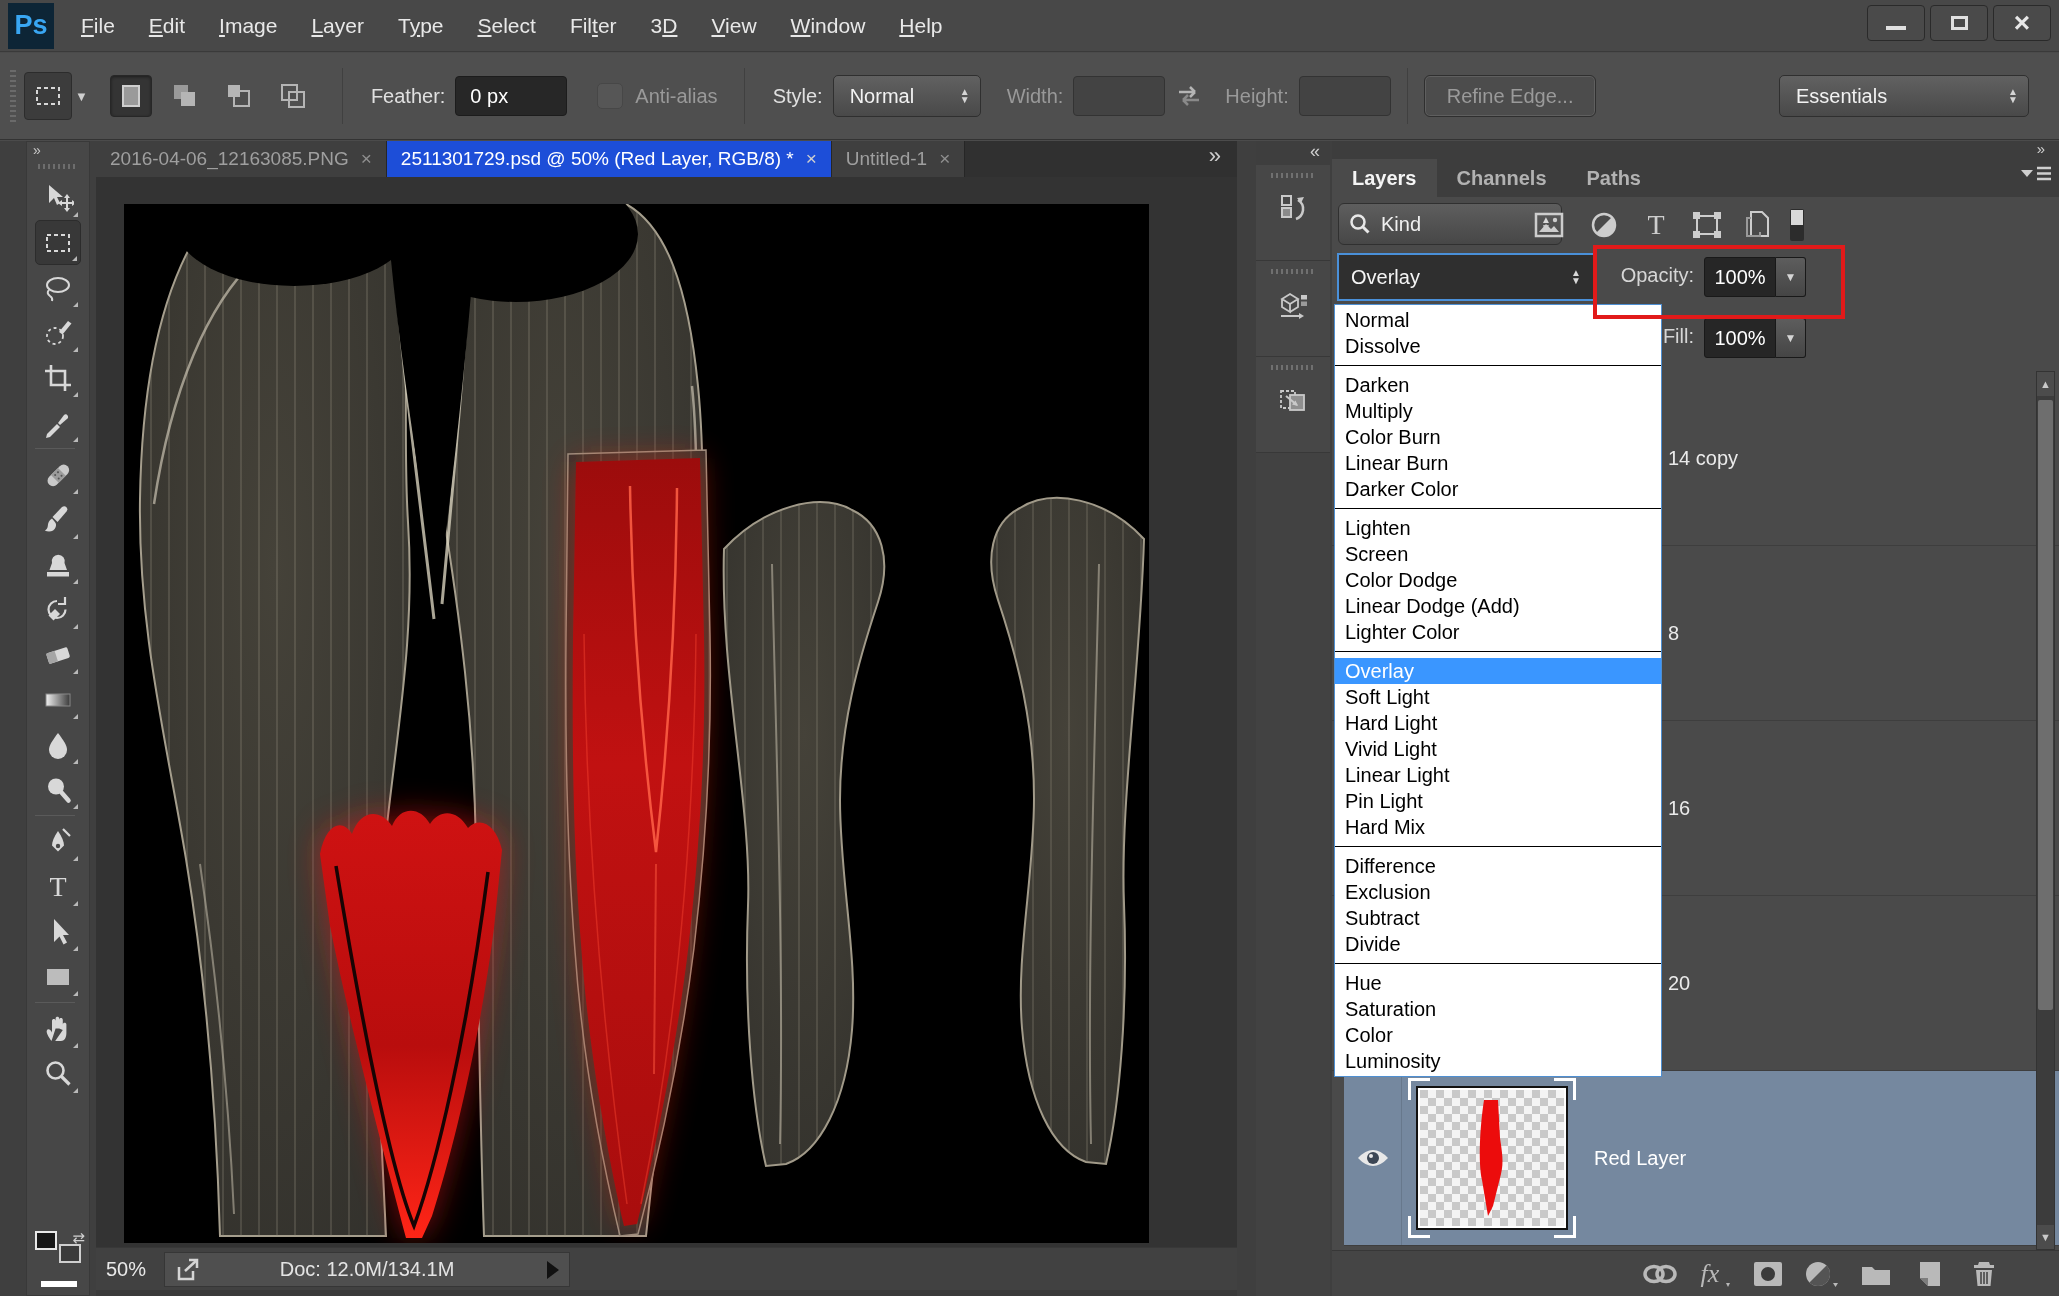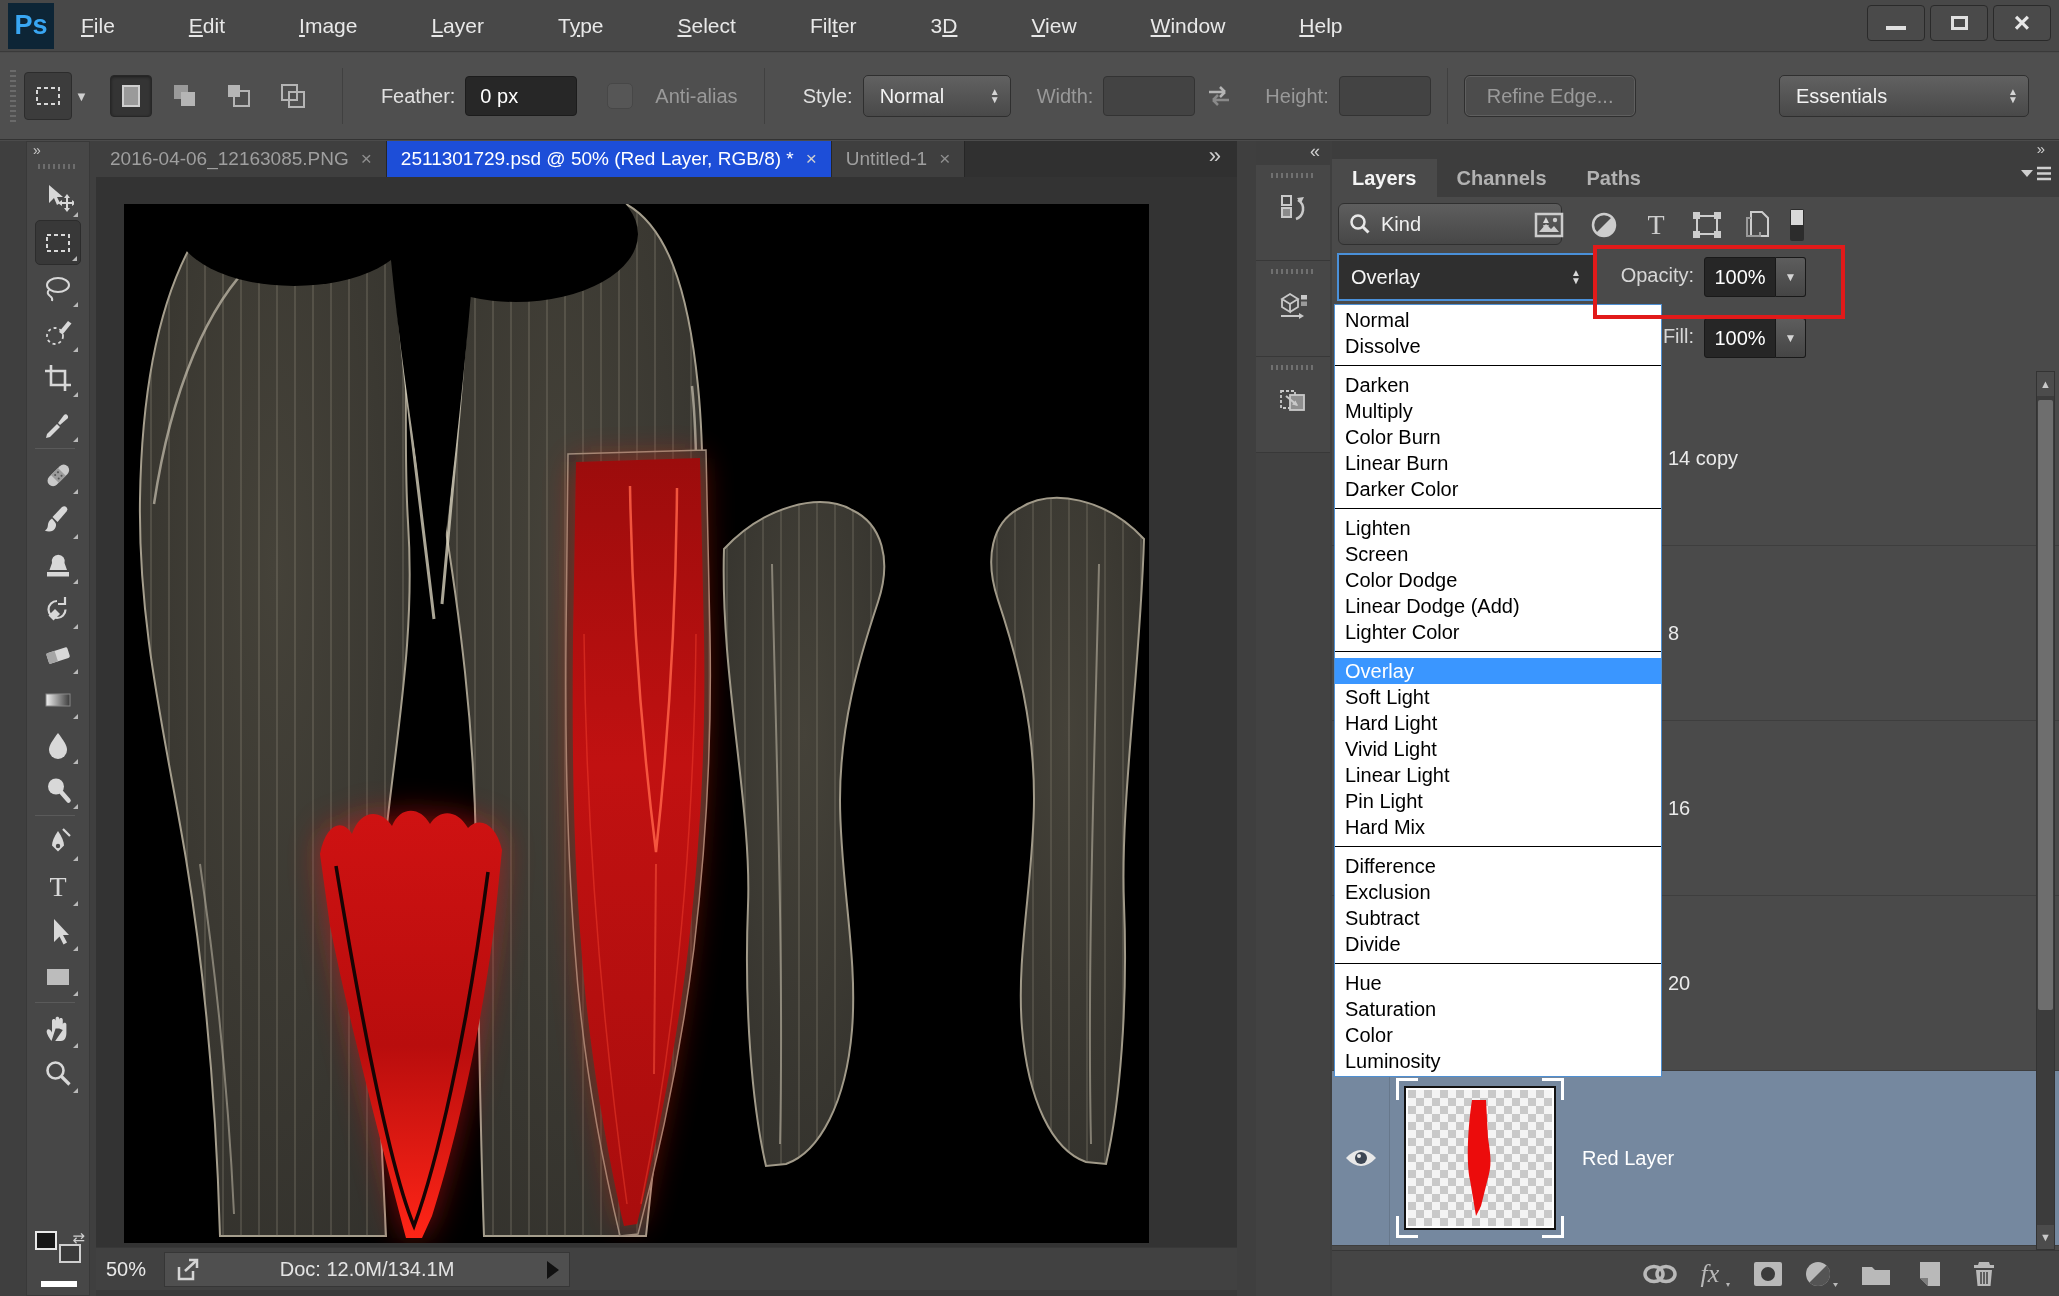--- a/index.html
+++ b/index.html
@@ -27,21 +27,21 @@
                 border-bottom:1px solid #333; display:flex; align-items:center; }
   .grip-v { width:6px; height:52px; margin:0 8px 0 10px;
             background:repeating-linear-gradient(to bottom,#6a6a6a 0 2px,transparent 2px 5px); }
   .tool-preview { width:48px; height:48px; background:#3c3c3c; border:1px solid #2c2c2c; border-radius:4px;
                   display:flex; align-items:center; justify-content:center; }
   .mini-caret { color:#cfcfcf; font-size:13px; padding:0 8px 0 3px; }
   .mode-btns { display:flex; gap:12px; margin:0 12px 0 14px; }
   .mode-btn { width:42px; height:42px; border-radius:4px; display:flex; align-items:center; justify-content:center; }
   .mode-btn.active { background:#343434; border:1px solid #272727; box-shadow:inset 0 1px 3px #1d1d1d; }
   .ob-sep { width:1px; height:56px; background:#5e5e5e; border-left:1px solid #404040; margin:0 16px; }
-  .ob-label { color:#e0e0e0; margin:0 10px 0 22px; }
+  .ob-label { color:#e0e0e0; margin:0 10px 0 12px; }
   .ob-label.dim { color:#999; }
   .ob-input { width:112px; height:40px; background:#272727; border:1px solid #1c1c1c; border-radius:4px;
               color:#fff; font-size:20px; padding:0 14px; font-family:"Liberation Sans",sans-serif; }
   .ob-input.empty { background:#434343; border-color:#333; width:92px; }
   .checkbox { width:26px; height:26px; background:#565656; border:1px solid #474747; border-radius:5px; margin-left:4px; }
   .combo { height:42px; background:linear-gradient(#616161,#494949); border:1px solid #2f2f2f; border-radius:5px;
            display:flex; align-items:center; padding:0 10px 0 16px; color:#f2f2f2; }
   .combo .spin { margin-left:auto; padding-left:16px; display:flex; flex-direction:column; color:#d5d5d5;
                  font-size:10px; line-height:8px; }
   .btn { height:42px; background:#4c4c4c; border:1px solid #2f2f2f; box-shadow:inset 0 0 0 1px #5f5f5f;
@@ -168,21 +168,21 @@
 
   svg { display:block; }
 </style>
 </head>
 <body>
 
 <div id="app">
 
   <div class="menubar">
     <div class="ps-logo" style="color: rgb(57, 166, 242);">Ps</div>
-    <nav id="menus" style="display:flex;gap:40px;">
+    <nav id="menus" style="display:flex;">
         <span class="menu-item"><u>F</u>ile</span>
         <span class="menu-item"><u>E</u>dit</span>
         <span class="menu-item"><u>I</u>mage</span>
         <span class="menu-item"><u>L</u>ayer</span>
         <span class="menu-item">T<u>y</u>pe</span>
         <span class="menu-item"><u>S</u>elect</span>
         <span class="menu-item">Fil<u>t</u>er</span>
         <span class="menu-item">3<u>D</u></span>
         <span class="menu-item"><u>V</u>iew</span>
         <span class="menu-item"><u>W</u>indow</span>
@@ -726,21 +726,21 @@
           </div>
           <div class="layer-row">
             <span class="lname">8</span>
           </div>
           <div class="layer-row">
             <span class="lname">16</span>
           </div>
           <div class="layer-row">
             <span class="lname">20</span>
           </div>
-          <div class="layer-row selected" style="background: rgb(117, 136, 159);">
+          <div class="layer-row selected" style="background: rgb(117, 136, 159); margin-left: 12px;">
             <div class="eye-cell">
               <span>
                 <svg width="34" height="24" viewBox="0 0 34 24">
                   <path d="M2 12 Q17 -4 32 12 Q17 28 2 12 Z" fill="#e8e8e8"></path>
                   <circle cx="17" cy="12" r="6" fill="#3c4654"></circle>
                   <circle cx="15" cy="10" r="2" fill="#e8e8e8"></circle>
                 </svg>
               </span>
             </div>
             <div class="thumbwrap">

